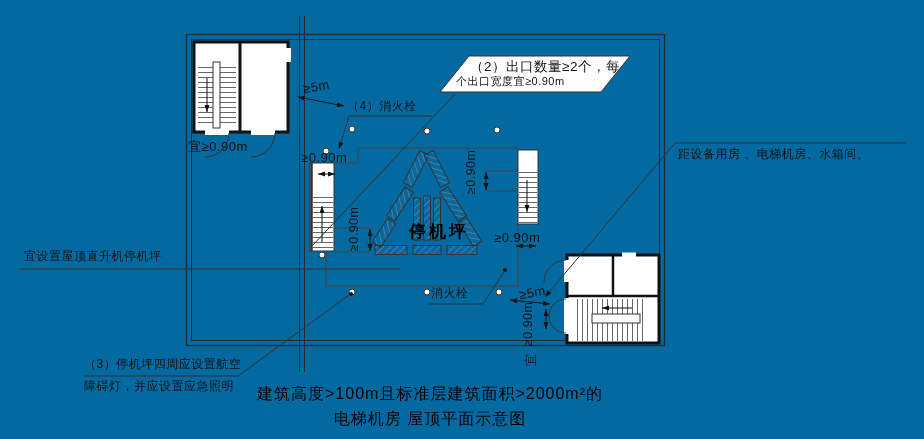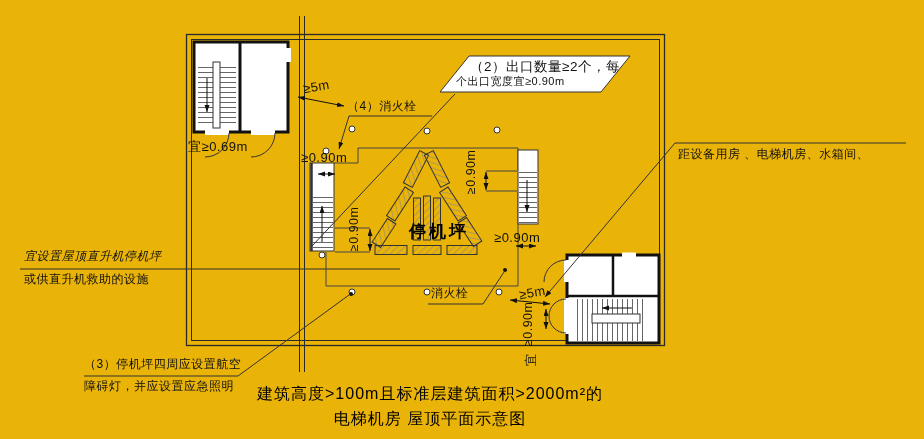--- a/index.html
+++ b/index.html
@@ -1,17 +1,17 @@
 <!DOCTYPE html>
 <html><head>
 <meta charset="utf-8">
 <style>
   html,body{margin:0;padding:0;background:#fff;}
   #stage{
-    position:relative;width:924px;height:439px;background:#eab308;overflow:hidden;
+    position:relative;width:924px;height:439px;background:#0369a1;overflow:hidden;
     font-family:"Liberation Sans","DejaVu Sans",sans-serif;color:#111;
   }
   #stage svg{position:absolute;left:0;top:0;}
   .lbl{
     position:absolute;white-space:nowrap;font-size:12px;line-height:1.25;
     color:#111;letter-spacing:0.5px;
   }
   .small{font-size:13px;}
   .vert{transform:rotate(-90deg);text-align:center;font-size:12.5px;}
   .slant{font-size:13px;transform:rotate(-10deg);}
@@ -161,38 +161,37 @@
   </g>
 </svg>
 
   <div class="lbl" style="left:470px;top:59px;font-size:13.5px;">（2）出口数量≥2个，每</div>
   <div class="lbl" style="left:456px;top:75px;font-size:11px;">个出口宽度宜≥0.90m</div>
 
   <div class="lbl" style="left:678px;top:147px;">距设备用房 、电梯机房、水箱间、</div>
 
   <div class="lbl" style="left:347px;top:99px;">（4）消火栓</div>
 
-  <div class="lbl" style="left:24px;top:249px;font-style:italic;">宜设置屋顶直升机停机坪</div>
-  <div class="lbl" style="left:24px;top:272px;">或供直升机救助的设施</div>
+  <div class="lbl" style="left:24px;top:249px;">宜设置屋顶直升机停机坪</div>
 
   <div class="lbl" style="left:84px;top:357px;">（3）停机坪四周应设置航空</div>
   <div class="lbl" style="left:84px;top:379px;">障碍灯，并应设置应急照明</div>
 
   <div class="lbl" style="left:431px;top:286px;">消火栓</div>
 
   <div class="lbl helipad-lbl" style="left:397px;top:221px;">停机坪</div>
 
   <div class="lbl slant" style="left:303px;top:79px;">≥5m</div>
   <div class="lbl slant" style="left:519px;top:285px;">≥5m</div>
 
   <div class="lbl small" style="left:301px;top:150px;">≥0.90m</div>
   <div class="lbl small" style="left:494px;top:230px;">≥0.90m</div>
   <div class="lbl vert" style="left:325px;top:221px;width:60px;">≥0.90m</div>
   <div class="lbl vert" style="left:442px;top:164px;width:60px;">≥0.90m</div>
   <div class="lbl vert" style="left:499px;top:316px;width:60px;">≥0.90m</div>
   <div class="lbl vert" style="left:522px;top:352px;width:20px;">宜</div>
 
-  <div class="lbl small" style="left:188px;top:139px;">宜≥0.69m</div>
+  <div class="lbl small" style="left:188px;top:139px;">宜≥0.90m</div>
 
   <div class="title-line" style="top:384px;">建筑高度&gt;100m且标准层建筑面积&gt;2000m²的</div>
   <div class="title-line" style="top:409px;">电梯机房 屋顶平面示意图</div>
 
 </div>
 
 </body></html>

